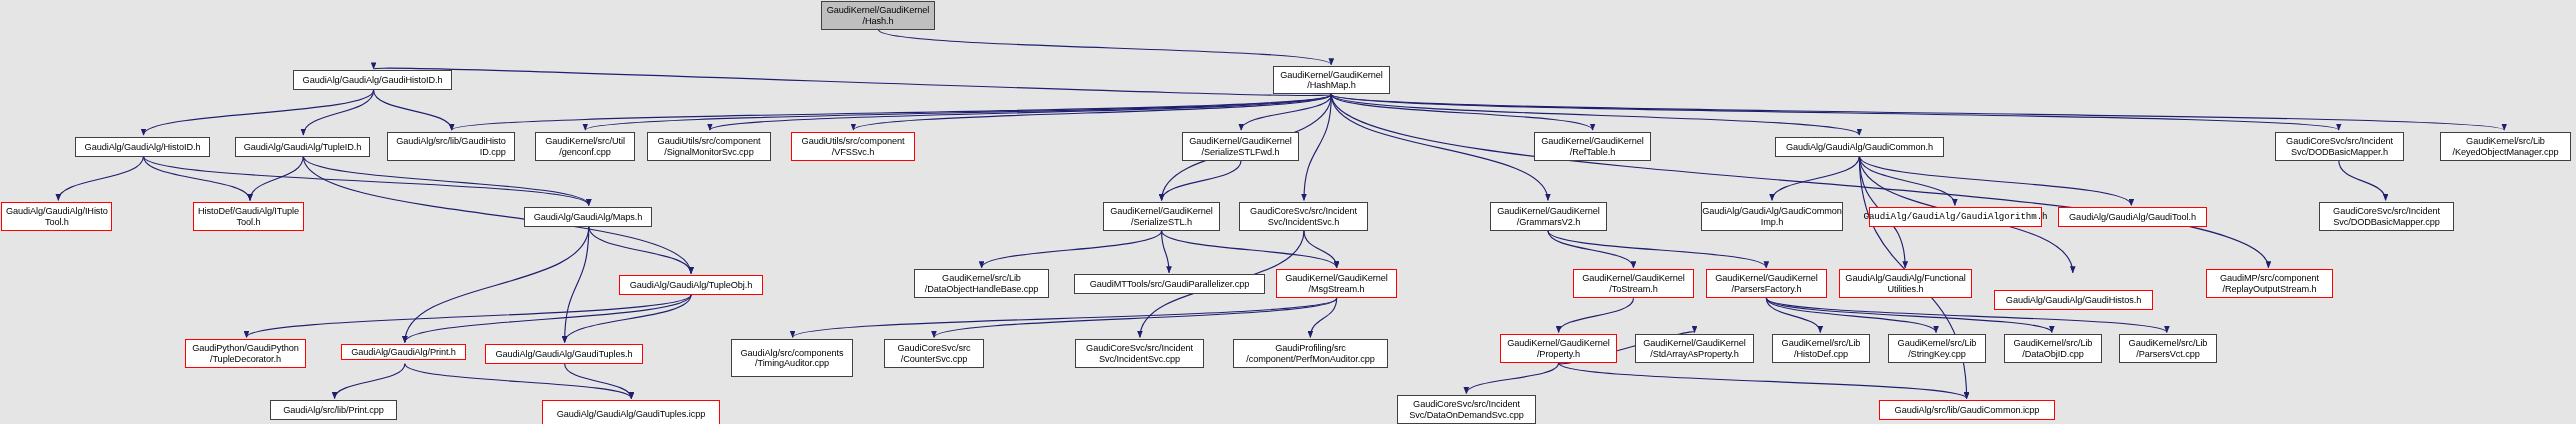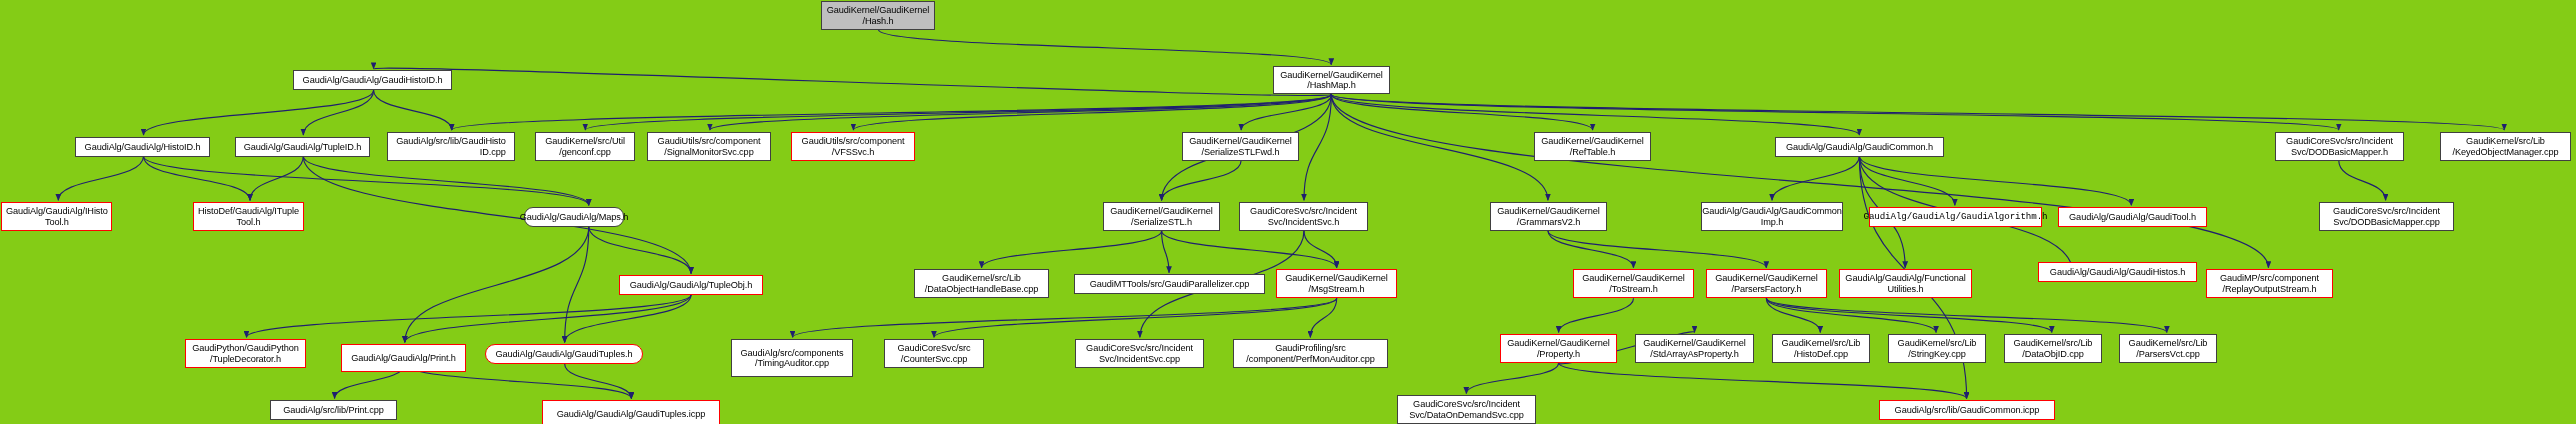--- a/index.html
+++ b/index.html
@@ -1,20 +1,20 @@
 <!DOCTYPE html>
 <html style="font-size:11.4px"><head>
 <meta charset="utf-8">
 <style>
   html,body{margin:0;padding:0;background:#ffffff;}
   #graph{
     position:relative;
     width:2576px;
     height:424px;
-    background:#84cc16;
+    background:#e5e5e5;
     font-family:"Liberation Sans", sans-serif;
     overflow:hidden;
   }
   #edges{position:absolute;left:0;top:0;width:2576px;height:424px;pointer-events:none;}
   .node{
     position:absolute;
     box-sizing:border-box;
     background:#ffffff;
     border:0.7px solid #404040;
     display:flex;
@@ -126,21 +126,21 @@
 /RefTable.h</div>
       <div class="node" style="left: 1775px; top: 137px; width: 169px; height: 20px;">GaudiAlg/GaudiAlg/GaudiCommon.h</div>
       <div class="node" style="left: 2275px; top: 132px; width: 129px; height: 29px;">GaudiCoreSvc/src/Incident
 Svc/DODBasicMapper.h</div>
       <div class="node" style="left: 2440px; top: 132px; width: 131px; height: 29px;">GaudiKernel/src/Lib
 /KeyedObjectManager.cpp</div>
       <div class="node red" style="left: 1.4px; top: 202px; width: 111px; height: 29px;">GaudiAlg/GaudiAlg/IHisto
 Tool.h</div>
       <div class="node red" style="left: 193px; top: 202px; width: 111px; height: 29px;">HistoDef/GaudiAlg/ITuple
 Tool.h</div>
-      <div class="node" style="left: 524px; top: 207px; width: 100px; height: 20px; border-radius: 9px;">GaudiAlg/GaudiAlg/Maps.h</div>
+      <div class="node" style="left: 524px; top: 207px; width: 128px; height: 20px;">GaudiAlg/GaudiAlg/Maps.h</div>
       <div class="node" style="left: 1103px; top: 202px; width: 117px; height: 29px;">GaudiKernel/GaudiKernel
 /SerializeSTL.h</div>
       <div class="node" style="left: 1239px; top: 202px; width: 129px; height: 29px;">GaudiCoreSvc/src/Incident
 Svc/IncidentSvc.h</div>
       <div class="node" style="left: 1490px; top: 202px; width: 117px; height: 29px;">GaudiKernel/GaudiKernel
 /GrammarsV2.h</div>
       <div class="node" style="left: 1701px; top: 202px; width: 142px; height: 29px;">GaudiAlg/GaudiAlg/GaudiCommon
 Imp.h</div>
       <div class="node red" style="left: 1869px; top: 207px; width: 173px; height: 20px; font-family: Liberation Mono, monospace;">GaudiAlg/GaudiAlg/GaudiAlgorithm.h</div>
       <div class="node red" style="left: 2058px; top: 207px; width: 149px; height: 20px;">GaudiAlg/GaudiAlg/GaudiTool.h</div>
@@ -151,27 +151,27 @@
 /DataObjectHandleBase.cpp</div>
       <div class="node" style="left: 1074px; top: 274px; width: 191px; height: 20px;">GaudiMTTools/src/GaudiParallelizer.cpp</div>
       <div class="node red" style="left: 1276px; top: 269px; width: 121px; height: 29px;">GaudiKernel/GaudiKernel
 /MsgStream.h</div>
       <div class="node red" style="left: 1573px; top: 269px; width: 121px; height: 29px;">GaudiKernel/GaudiKernel
 /ToStream.h</div>
       <div class="node red" style="left: 1706px; top: 269px; width: 121px; height: 29px;">GaudiKernel/GaudiKernel
 /ParsersFactory.h</div>
       <div class="node red" style="left: 1839px; top: 269px; width: 133px; height: 29px;">GaudiAlg/GaudiAlg/Functional
 Utilities.h</div>
-      <div class="node red" style="left: 1994px; top: 262px; width: 159px; height: 20px; margin-left: 44px;">GaudiAlg/GaudiAlg/GaudiHistos.h</div>
+      <div class="node red" style="left: 1994px; top: 290px; width: 159px; height: 20px;">GaudiAlg/GaudiAlg/GaudiHistos.h</div>
       <div class="node red" style="left: 2206px; top: 269px; width: 127px; height: 29px; text-align: center;">GaudiMP/src/component
 /ReplayOutputStream.h</div>
       <div class="node red" style="left: 185px; top: 339px; width: 121px; height: 29px;">GaudiPython/GaudiPython
 /TupleDecorator.h</div>
-      <div class="node red" style="left: 341px; top: 344px; width: 125px; height: 28px;">GaudiAlg/GaudiAlg/Print.h</div>
-      <div class="node red" style="left: 485px; top: 344px; width: 158px; height: 20px; border-radius: 10px;">GaudiAlg/GaudiAlg/GaudiTuples.h</div>
+      <div class="node red" style="left: 341px; top: 344px; width: 125px; height: 16px;">GaudiAlg/GaudiAlg/Print.h</div>
+      <div class="node red" style="left: 485px; top: 344px; width: 158px; height: 20px;">GaudiAlg/GaudiAlg/GaudiTuples.h</div>
       <div class="node" style="left: 731px; top: 339px; width: 122px; height: 38px;">GaudiAlg/src/components
 /TimingAuditor.cpp</div>
       <div class="node" style="left: 884px; top: 339px; width: 100px; height: 29px;">GaudiCoreSvc/src
 /CounterSvc.cpp</div>
       <div class="node" style="left: 1075px; top: 339px; width: 129px; height: 29px;">GaudiCoreSvc/src/Incident
 Svc/IncidentSvc.cpp</div>
       <div class="node" style="left: 1233px; top: 339px; width: 155px; height: 29px;">GaudiProfiling/src
 /component/PerfMonAuditor.cpp</div>
       <div class="node red" style="left: 1500px; top: 334px; width: 117px; height: 29px;">GaudiKernel/GaudiKernel
 /Property.h</div>

